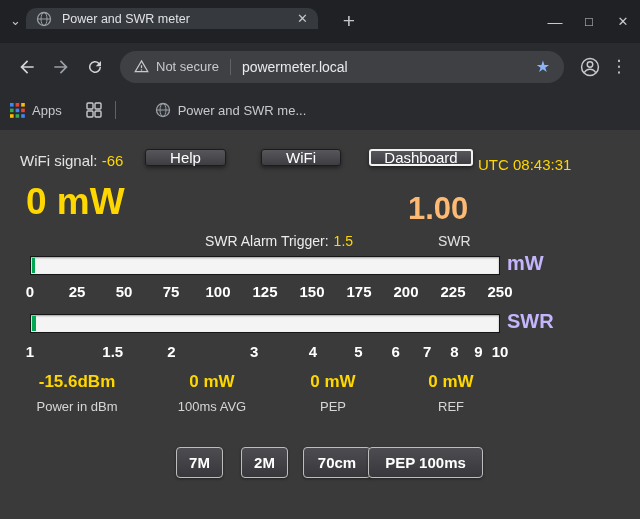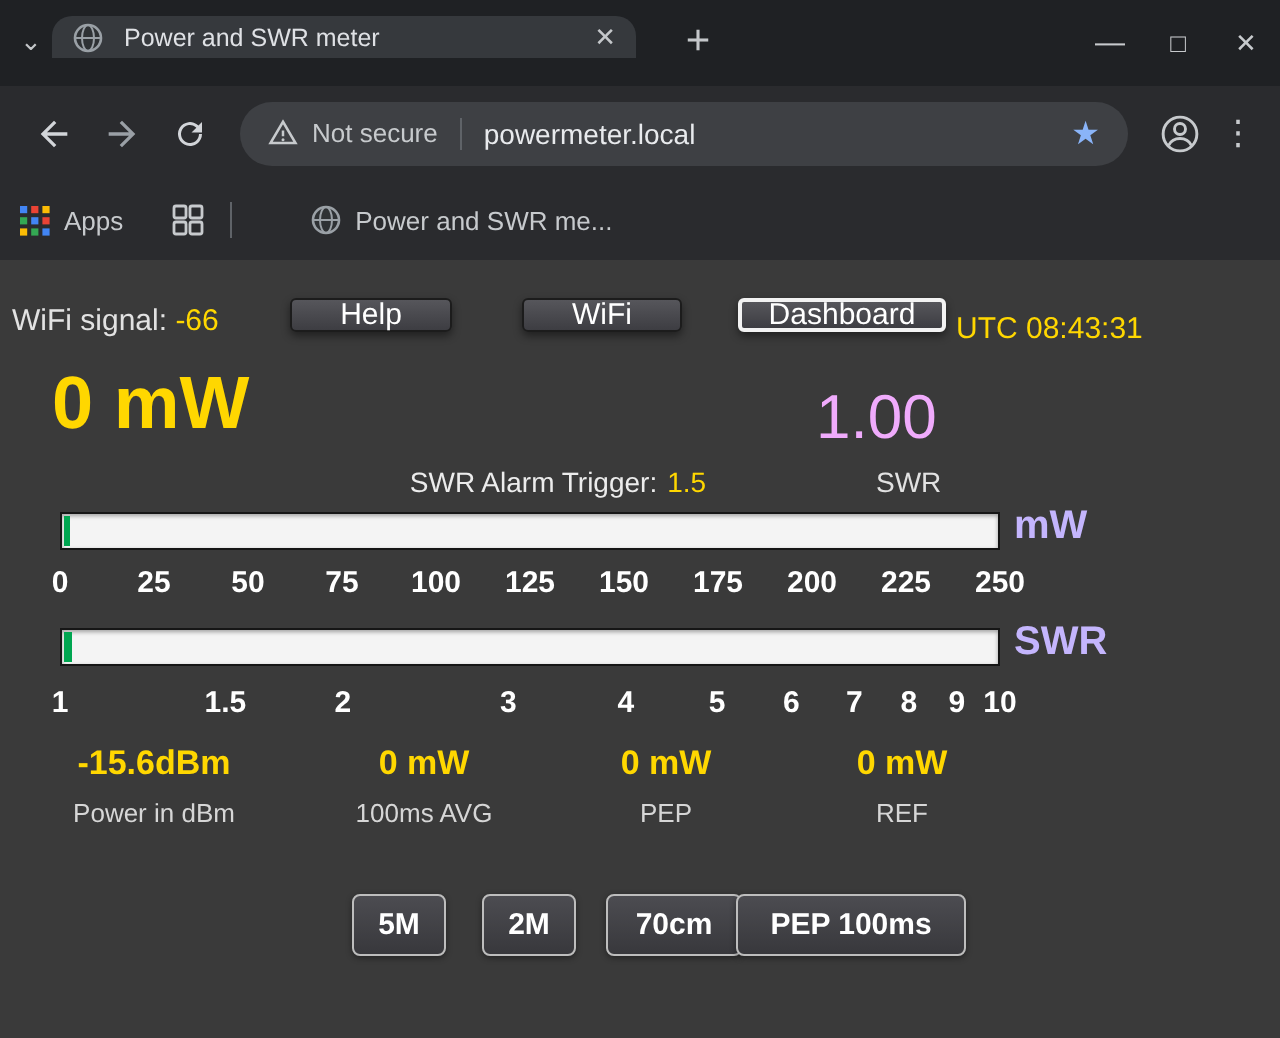--- a/index.html
+++ b/index.html
@@ -42,33 +42,33 @@
   .bm-label { color:#c7cacd; font-size:13px; margin-left:7px; white-space:nowrap; }
   .bm-icon { display:flex; align-items:center; }
   .grid-outline { margin-left:24px; cursor:pointer; }
   .bm-divider { width:1px; height:18px; background:#5f6368; margin:0 13px; }
   .bm-item { display:flex; align-items:flex-end; margin-left:26px; cursor:pointer; }
 
   
   .page { position:absolute; top:130px; left:0; width:640px; height:389px; background:#3a3a3a;
           color:#e8e8e8; }
   .yellow { color:#ffd700; }
-  .wifi-line { position:absolute; left:6px; top:22px; font-size:15px; color:#e2e2e2; }
+  .wifi-line { position:absolute; left:20px; top:22px; font-size:15px; color:#e2e2e2; }
   .top-btn { position:absolute; top:19px; height:17px; display:flex; align-items:center;
              justify-content:center; background:linear-gradient(#56565b,#3d3d42);
              border:1px solid #1c1c1c; border-radius:3px; color:#fff; font-size:15px;
              box-shadow:0 2px 4px rgba(0,0,0,0.45); cursor:pointer; }
   .btn-help { left:145px; width:81px; }
   .btn-wifi2 { left:261px; width:80px; }
   .btn-dash { left:369px; width:104px; border:2px solid #f2f2f2; }
   .utc { position:absolute; left:478px; top:26px; font-size:15px; color:#ffd700; }
   .power-big { position:absolute; left:26px; top:51px; font-size:37px; font-weight:bold; color:#ffd700; }
   .callsign { position:absolute; left:178px; top:71px; width:150px; text-align:center;
               font-size:15px; font-weight:bold; color:#00cc44; }
-  .swr-big { position:absolute; left:408px; top:61px; font-size:31px; font-weight:normal; color:#f0abfc; }
+  .swr-big { position:absolute; left:408px; top:61px; font-size:31px; font-weight:bold; color:#fdba74; }
   .alarm { position:absolute; left:188px; top:103px; width:182px; text-align:center;
            font-size:14px; color:#ececec; }
   .alarm .val { color:#ffd700; margin-left:5px; }
   .swr-caption { position:absolute; left:438px; top:103px; font-size:14px; color:#e2e2e2; }
 
   .meter { position:absolute; left:30px; width:470px; height:19px; background:#f4f4f4;
            border:1px solid #161616; box-shadow:inset 0 1px 2px rgba(0,0,0,0.35); }
   .meter-mw { top:126px; }
   .meter-swr { top:184px; }
   .indicator { position:absolute; left:1px; top:1px; bottom:1px; background:#00a651; }
@@ -272,19 +272,19 @@
     </div>
     <div class="readout" style="left:333px">
       <div class="rv">0 mW</div>
       <div class="rl">PEP</div>
     </div>
     <div class="readout" style="left:451px">
       <div class="rv">0 mW</div>
       <div class="rl">REF</div>
     </div>
 
-    <div class="coupler-btn cb3">5M</div>
+    <div class="coupler-btn cb3">7M</div>
     <div class="coupler-btn cb4">2M</div>
     <div class="coupler-btn cb5">70cm</div>
     <div class="coupler-btn cb6">PEP 100ms</div>
 
   </div>
 </div>
 
 </body></html>

